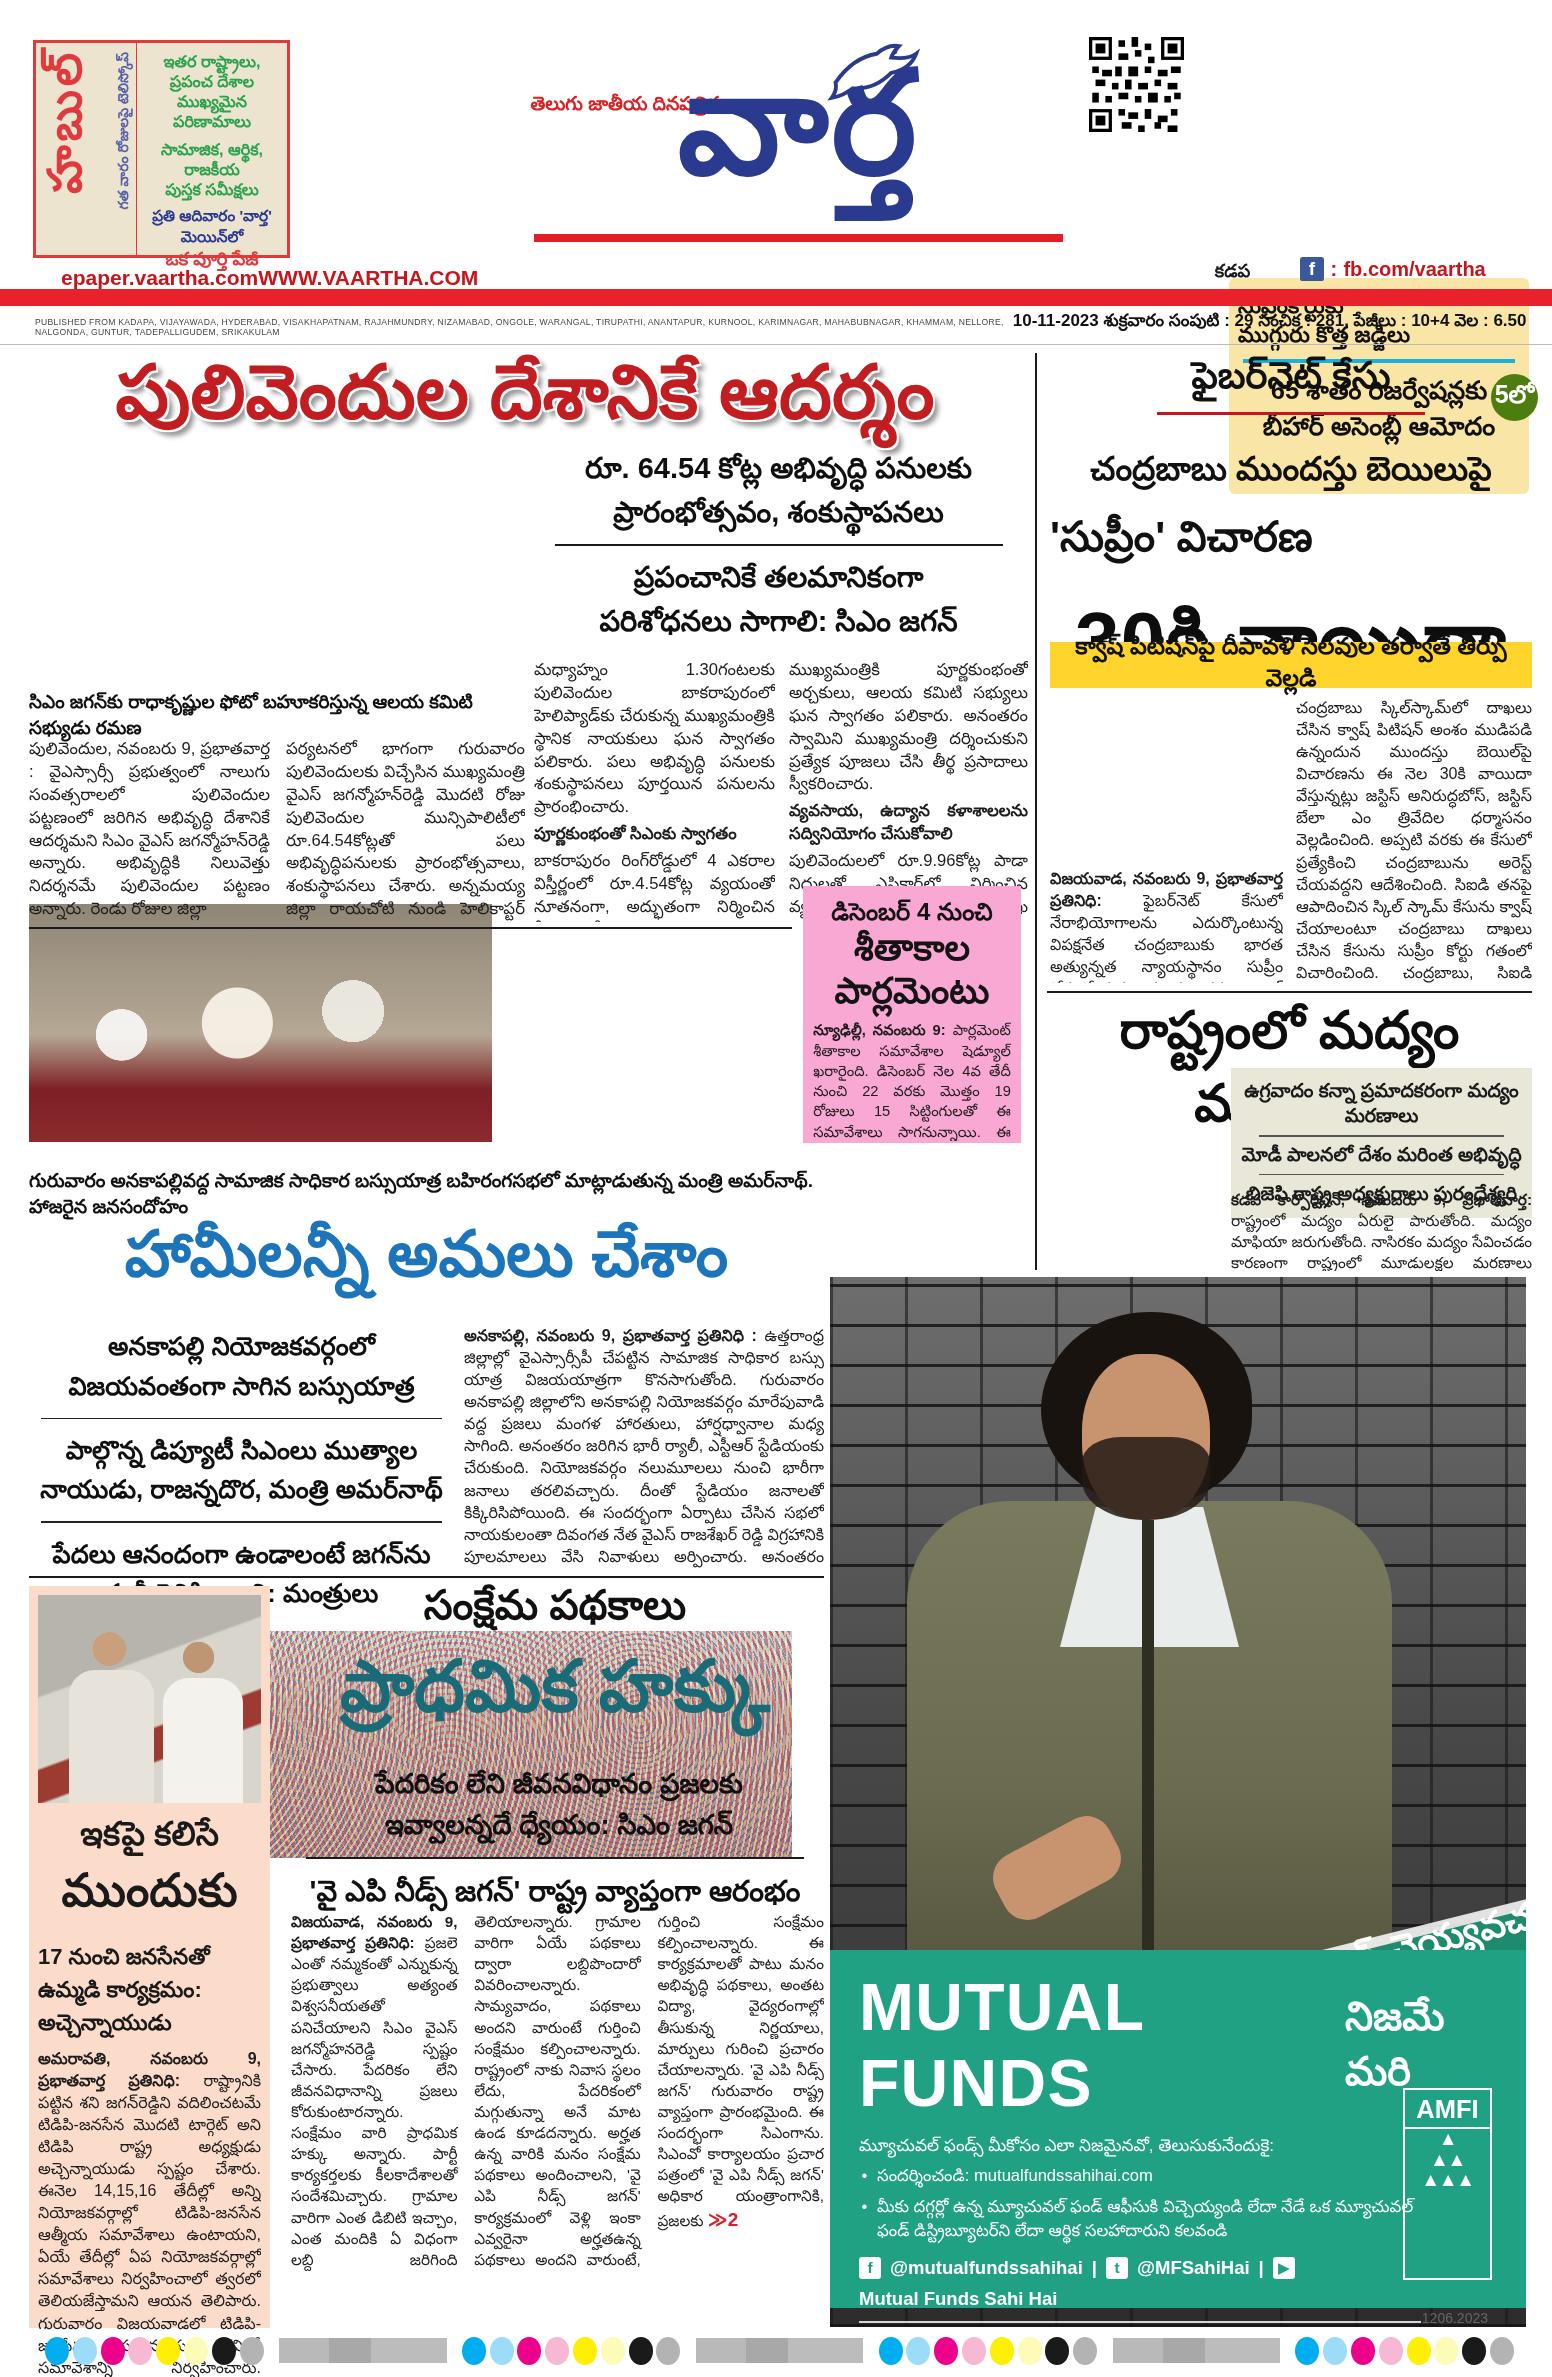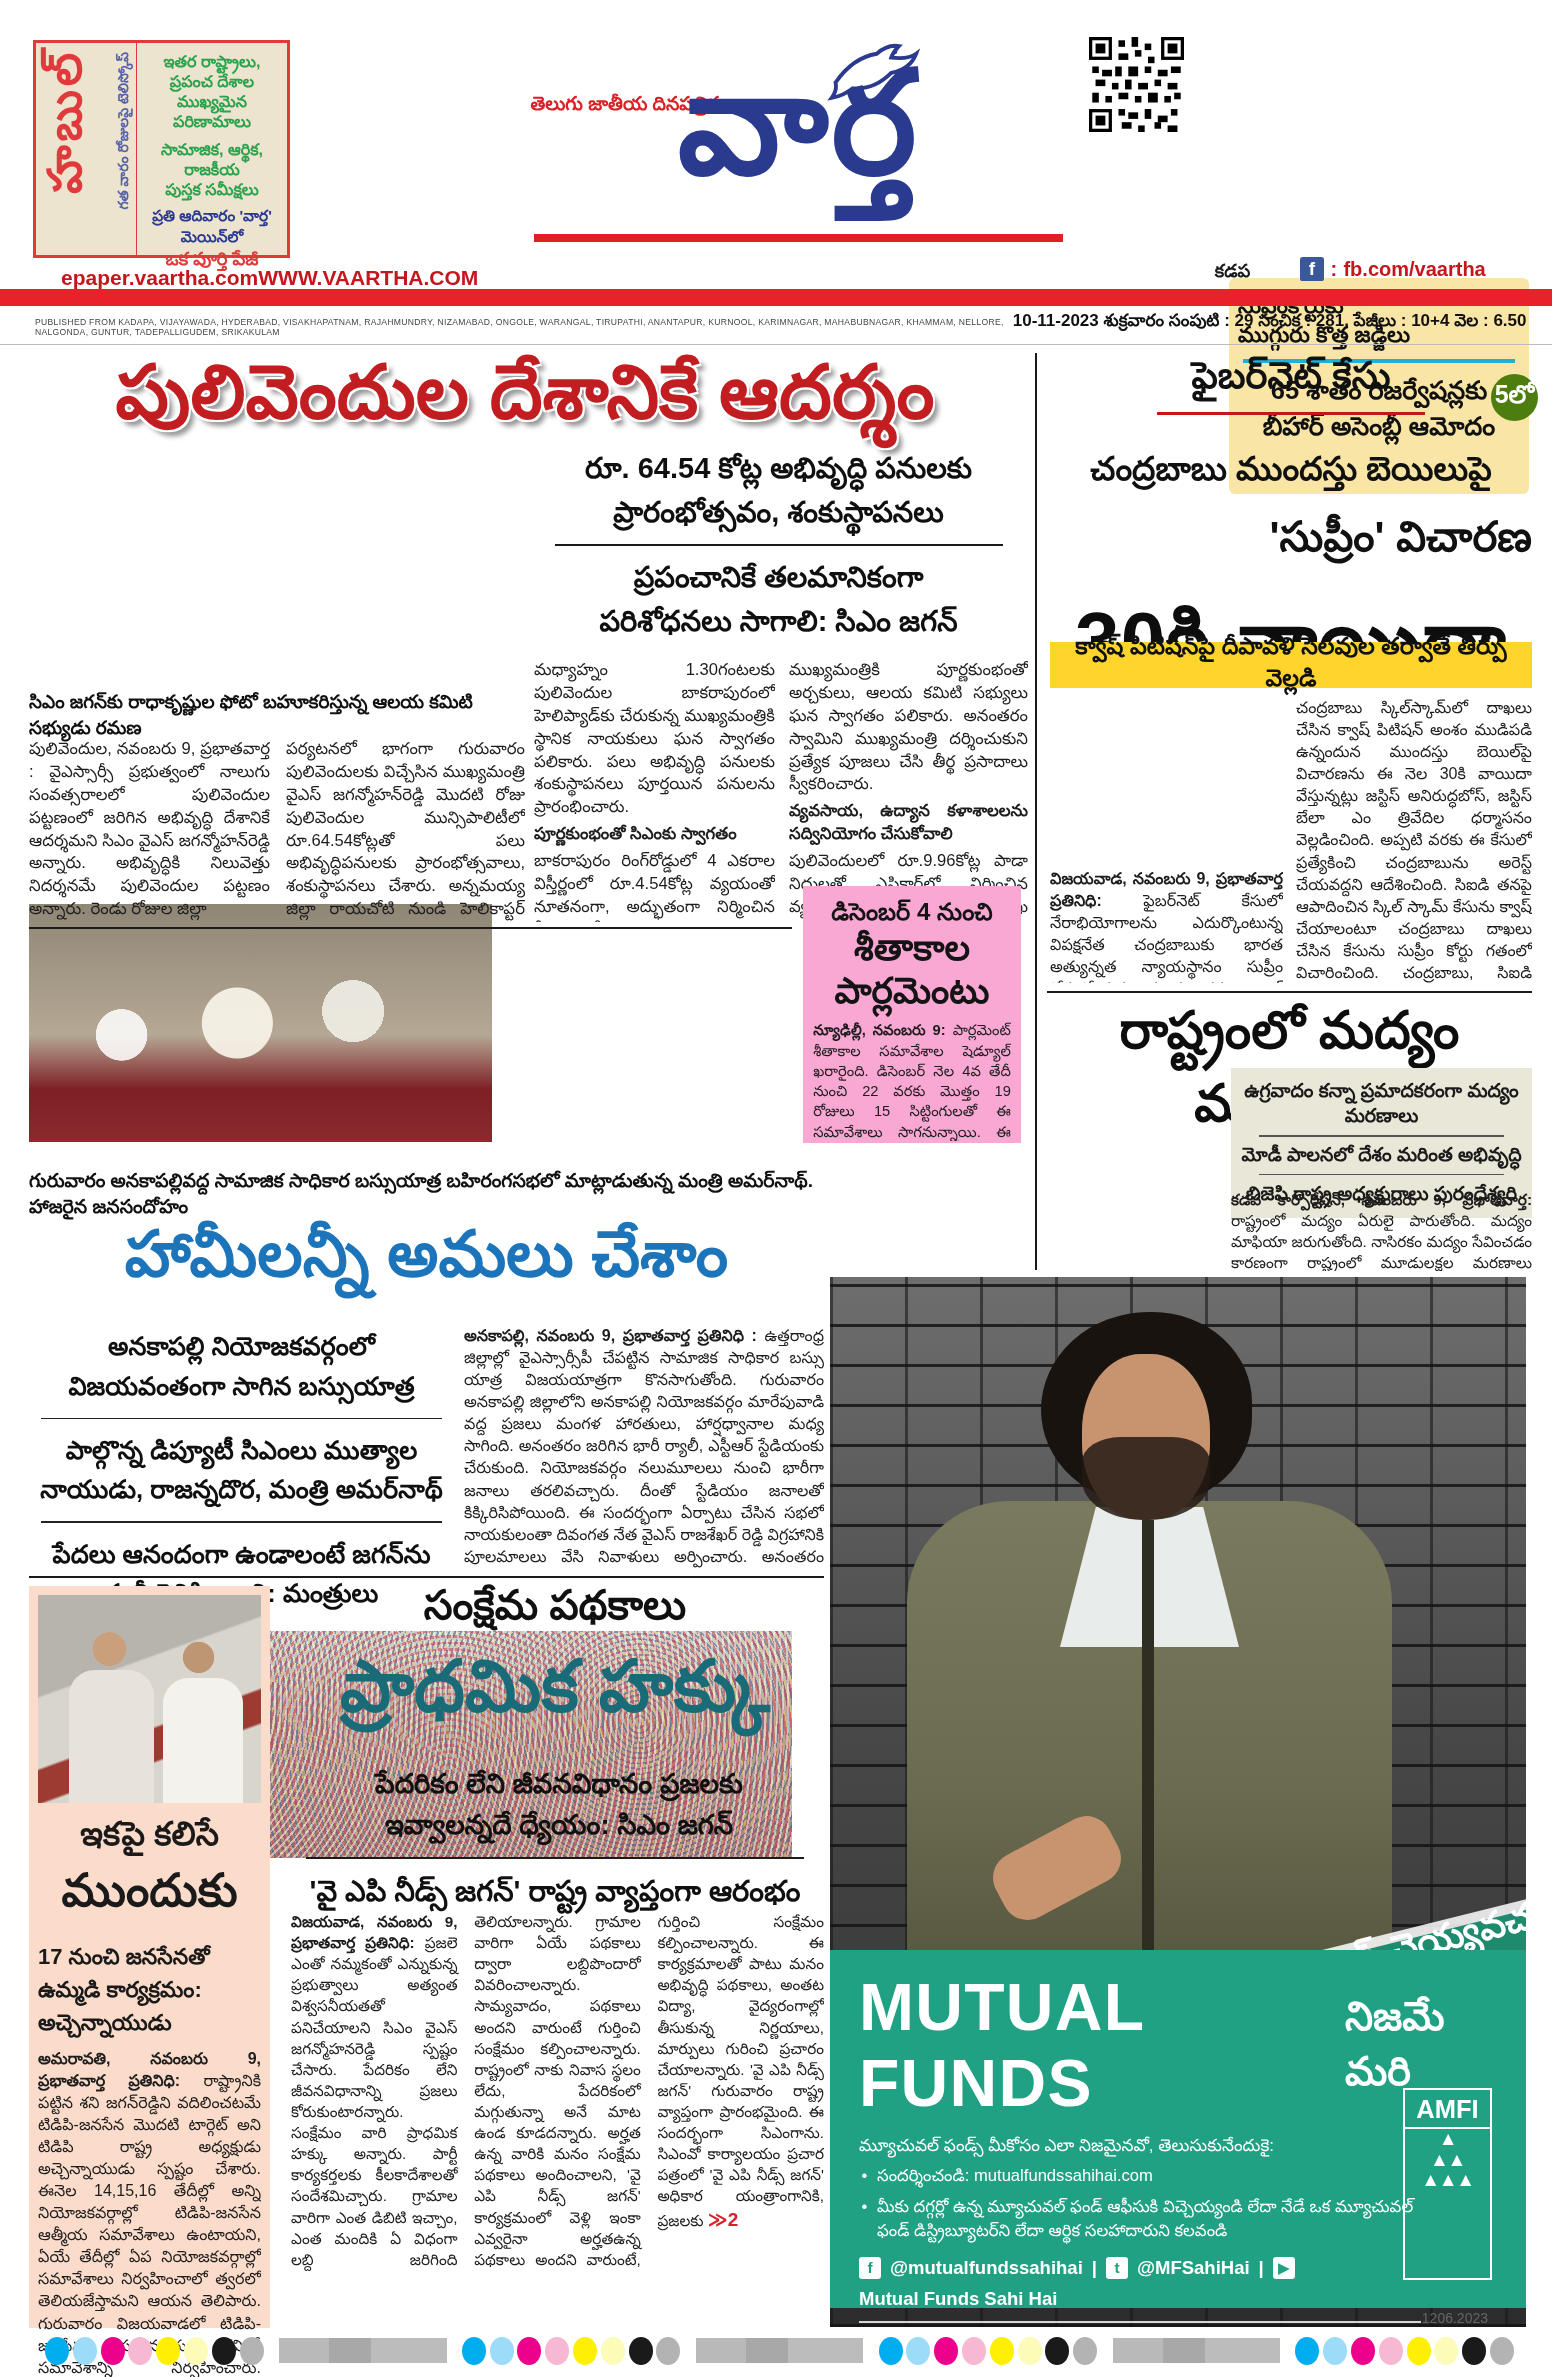--- a/index.html
+++ b/index.html
@@ -46,21 +46,21 @@
   .issue-line{font-size:17px;color:#111;font-weight:bold;}
 
   
   .lead-head{font-size:75px;font-weight:800;color:#c21e22;text-align:center;line-height:1.05;
              text-shadow:-1.9px -1.9px 0 #fff,1.9px -1.9px 0 #fff,-1.9px 1.9px 0 #fff,1.9px 1.9px 0 #fff,5.1px 6.4px 5.1px rgba(60,60,60,.55);}
   .sub-blk{font-size:29px;font-weight:bold;text-align:center;line-height:1.5;color:#101010;}
   .cap{font-weight:bold;font-size:18.5px;color:#111;}
   .kicker{font-size:37px;font-weight:bold;text-align:center;color:#111;}
   .kicker-rule{height:2.6px;background:#c5161d;width:268px;margin:6.4px auto 0 auto;}
   .fn-sub1{font-size:33px;font-weight:bold;text-align:center;color:#111;}
-  .fn-sub2{font-size:42px;font-weight:bold;text-align:right;color:#111;}
+  .fn-sub2{font-size:42px;font-weight:bold;text-align:left;color:#111;}
   .fn-head{font-size:80px;font-weight:800;text-align:center;color:#0d0d0d;letter-spacing:1.3px;}
   .yellow-strip{background:#ffd42c;font-size:23.6px;font-weight:bold;text-align:center;color:#111;
                 display:flex;align-items:center;justify-content:center;}
   .liquor-head{font-size:52px;font-weight:800;color:#0d0d0d;text-align:center;}
   .beige-box{background:#e9e7d8;box-sizing:border-box;padding:6.4px 9px;}
   .beige-box .l{font-size:19px;font-weight:bold;text-align:center;line-height:1.3;padding:5.1px 0;}
   .beige-box .sep{height:1.3px;background:#555;margin:1.3px 19px;}
   .blue-head{font-size:64px;font-weight:800;color:#1c75bb;text-align:center;}
   .side-sub{font-size:25.5px;font-weight:bold;text-align:center;line-height:1.55;color:#101010;}
   .side-sep{height:1.9px;background:#222;margin:11.5px 3.8px;}

